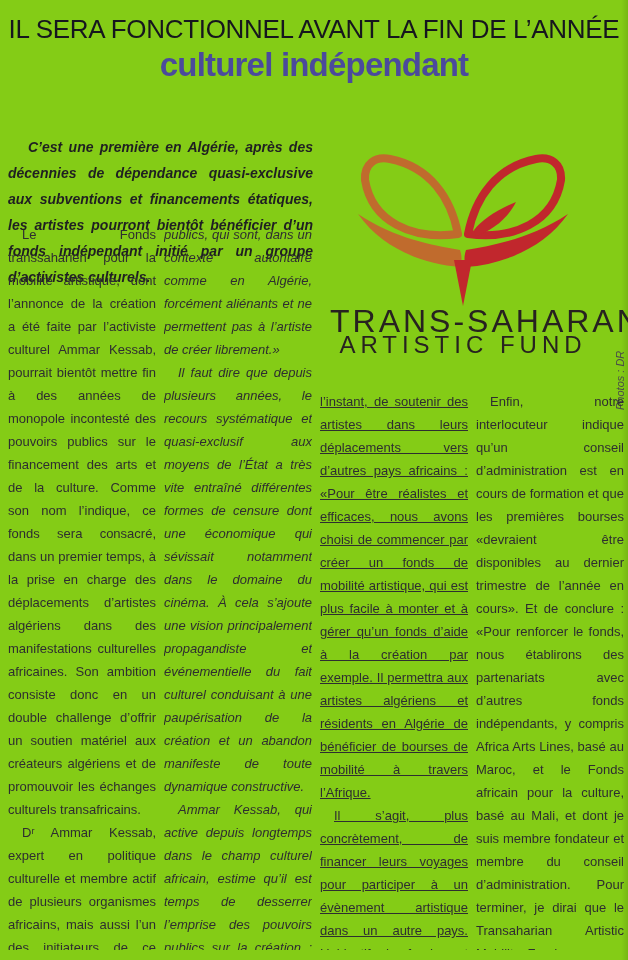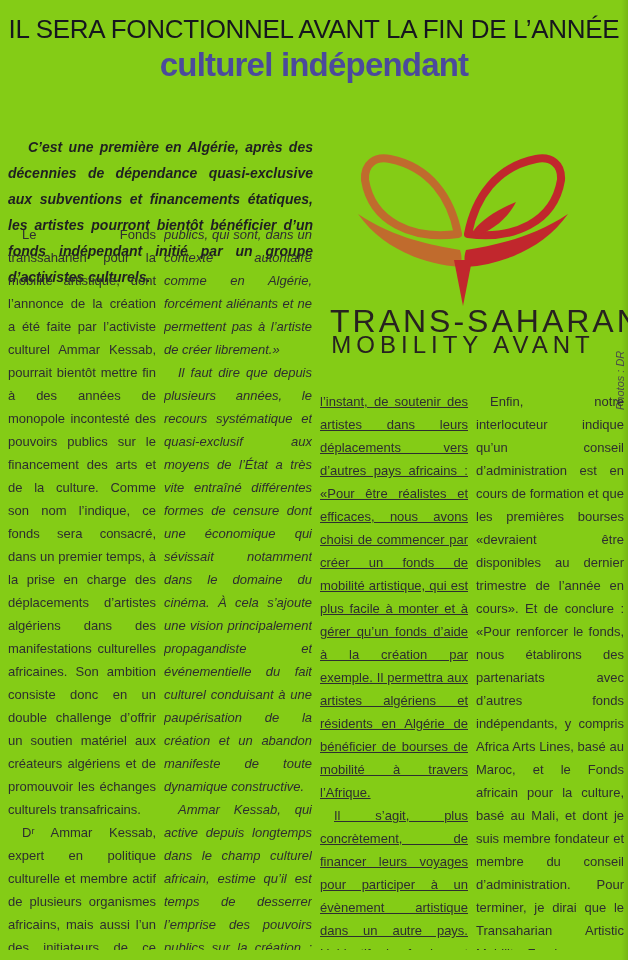--- a/index.html
+++ b/index.html
@@ -74,21 +74,21 @@
         <g stroke="#c1272d" fill="none" stroke-width="8" stroke-linejoin="round" stroke-linecap="round">
           <path d="M 120,96 C 74,102 34,84 27,42 C 26,26 37,18 52,21 C 92,29 113,60 120,96 Z"></path>
         </g>
         <path d="M 122,129 C 84,126 44,110 20,76 C 58,101 94,107 122,112 C 124,118 124,123 122,129 Z" fill="#c1272d"></path>
         <path d="M 112,98 C 95,92 80,80 72,64 C 92,72 106,82 114,92 Z" fill="#c1272d"></path>
       </g>
 
       <path d="M 116,122 L 125,168 L 134,122 Z" fill="#c1272d"></path>
     </svg>
     <div class="logo-l1">TRANS-SAHARAN</div>
-    <div class="logo-l3">MOBILITY AVANT</div>
+    <div class="logo-l3">ARTISTIC FUND</div>
   </div>
 
   <div class="photo-credit">Photos : DR</div>
 
   <div class="col col1">
     <p>Le Fonds transsaharien pour la mobilité artistique, dont l’annonce de la création a été faite par l’activiste culturel Ammar Kessab, pourrait bientôt mettre fin à des années de monopole incontesté des pouvoirs publics sur le financement des arts et de la culture. Comme son nom l’indique, ce fonds sera consacré, dans un premier temps, à la prise en charge des déplacements d’artistes algériens dans des manifestations culturelles africaines. Son ambition consiste donc en un double challenge d’offrir un soutien matériel aux créateurs algériens et de promouvoir les échanges culturels transafricains.</p>
     <p>Dʳ Ammar Kessab, expert en politique culturelle et membre actif de plusieurs organismes africains, mais aussi l’un des initiateurs de ce projet, est connu depuis des années pour sa critique ponctuelle da la gestion du secteur culturel en Algérie et notamment du monopole financier de l’État. Il nous explique la genèse de ce fonds inédit dans le pays : «L’idée de créer un fonds indépendant au service des artistes algériens date de plusieurs années. Elle avait fédéré autour d’elle plusieurs acteurs culturels engagés pour le développement des arts et de la culture en Algérie. L’idée est de réduire la dépendance des artistes aux financements</p>
   </div>
 
   <div class="col col2">

